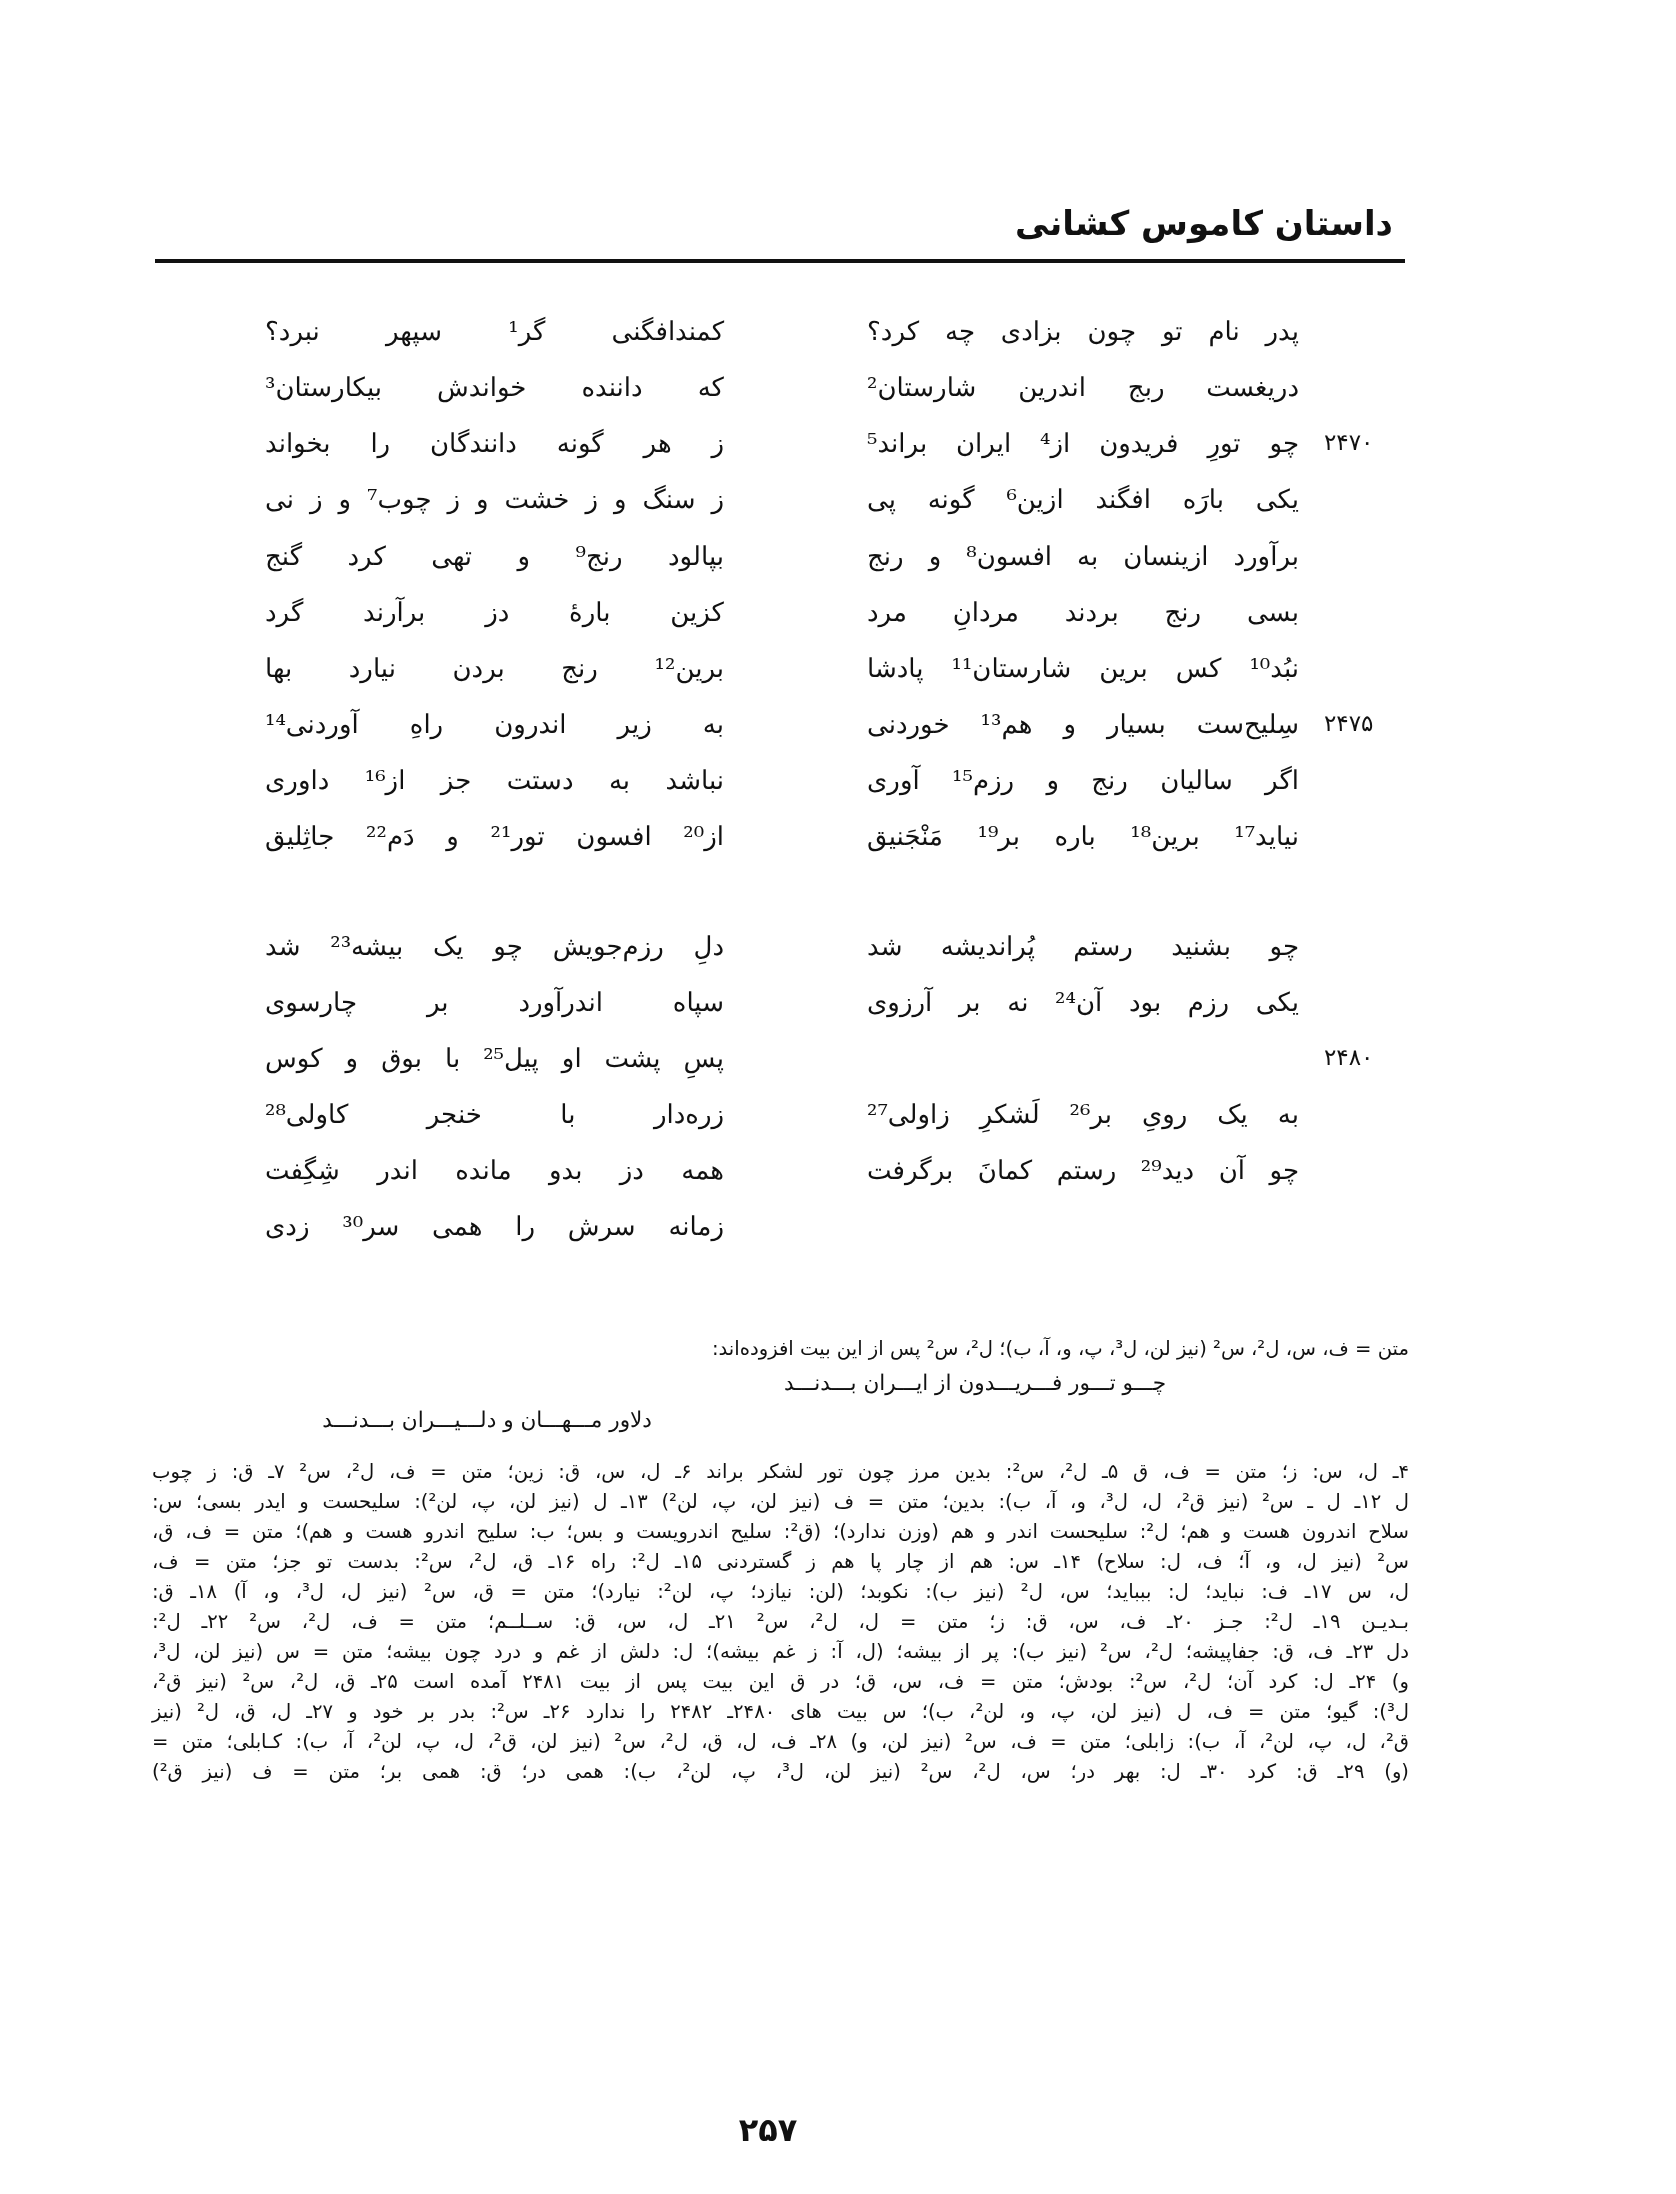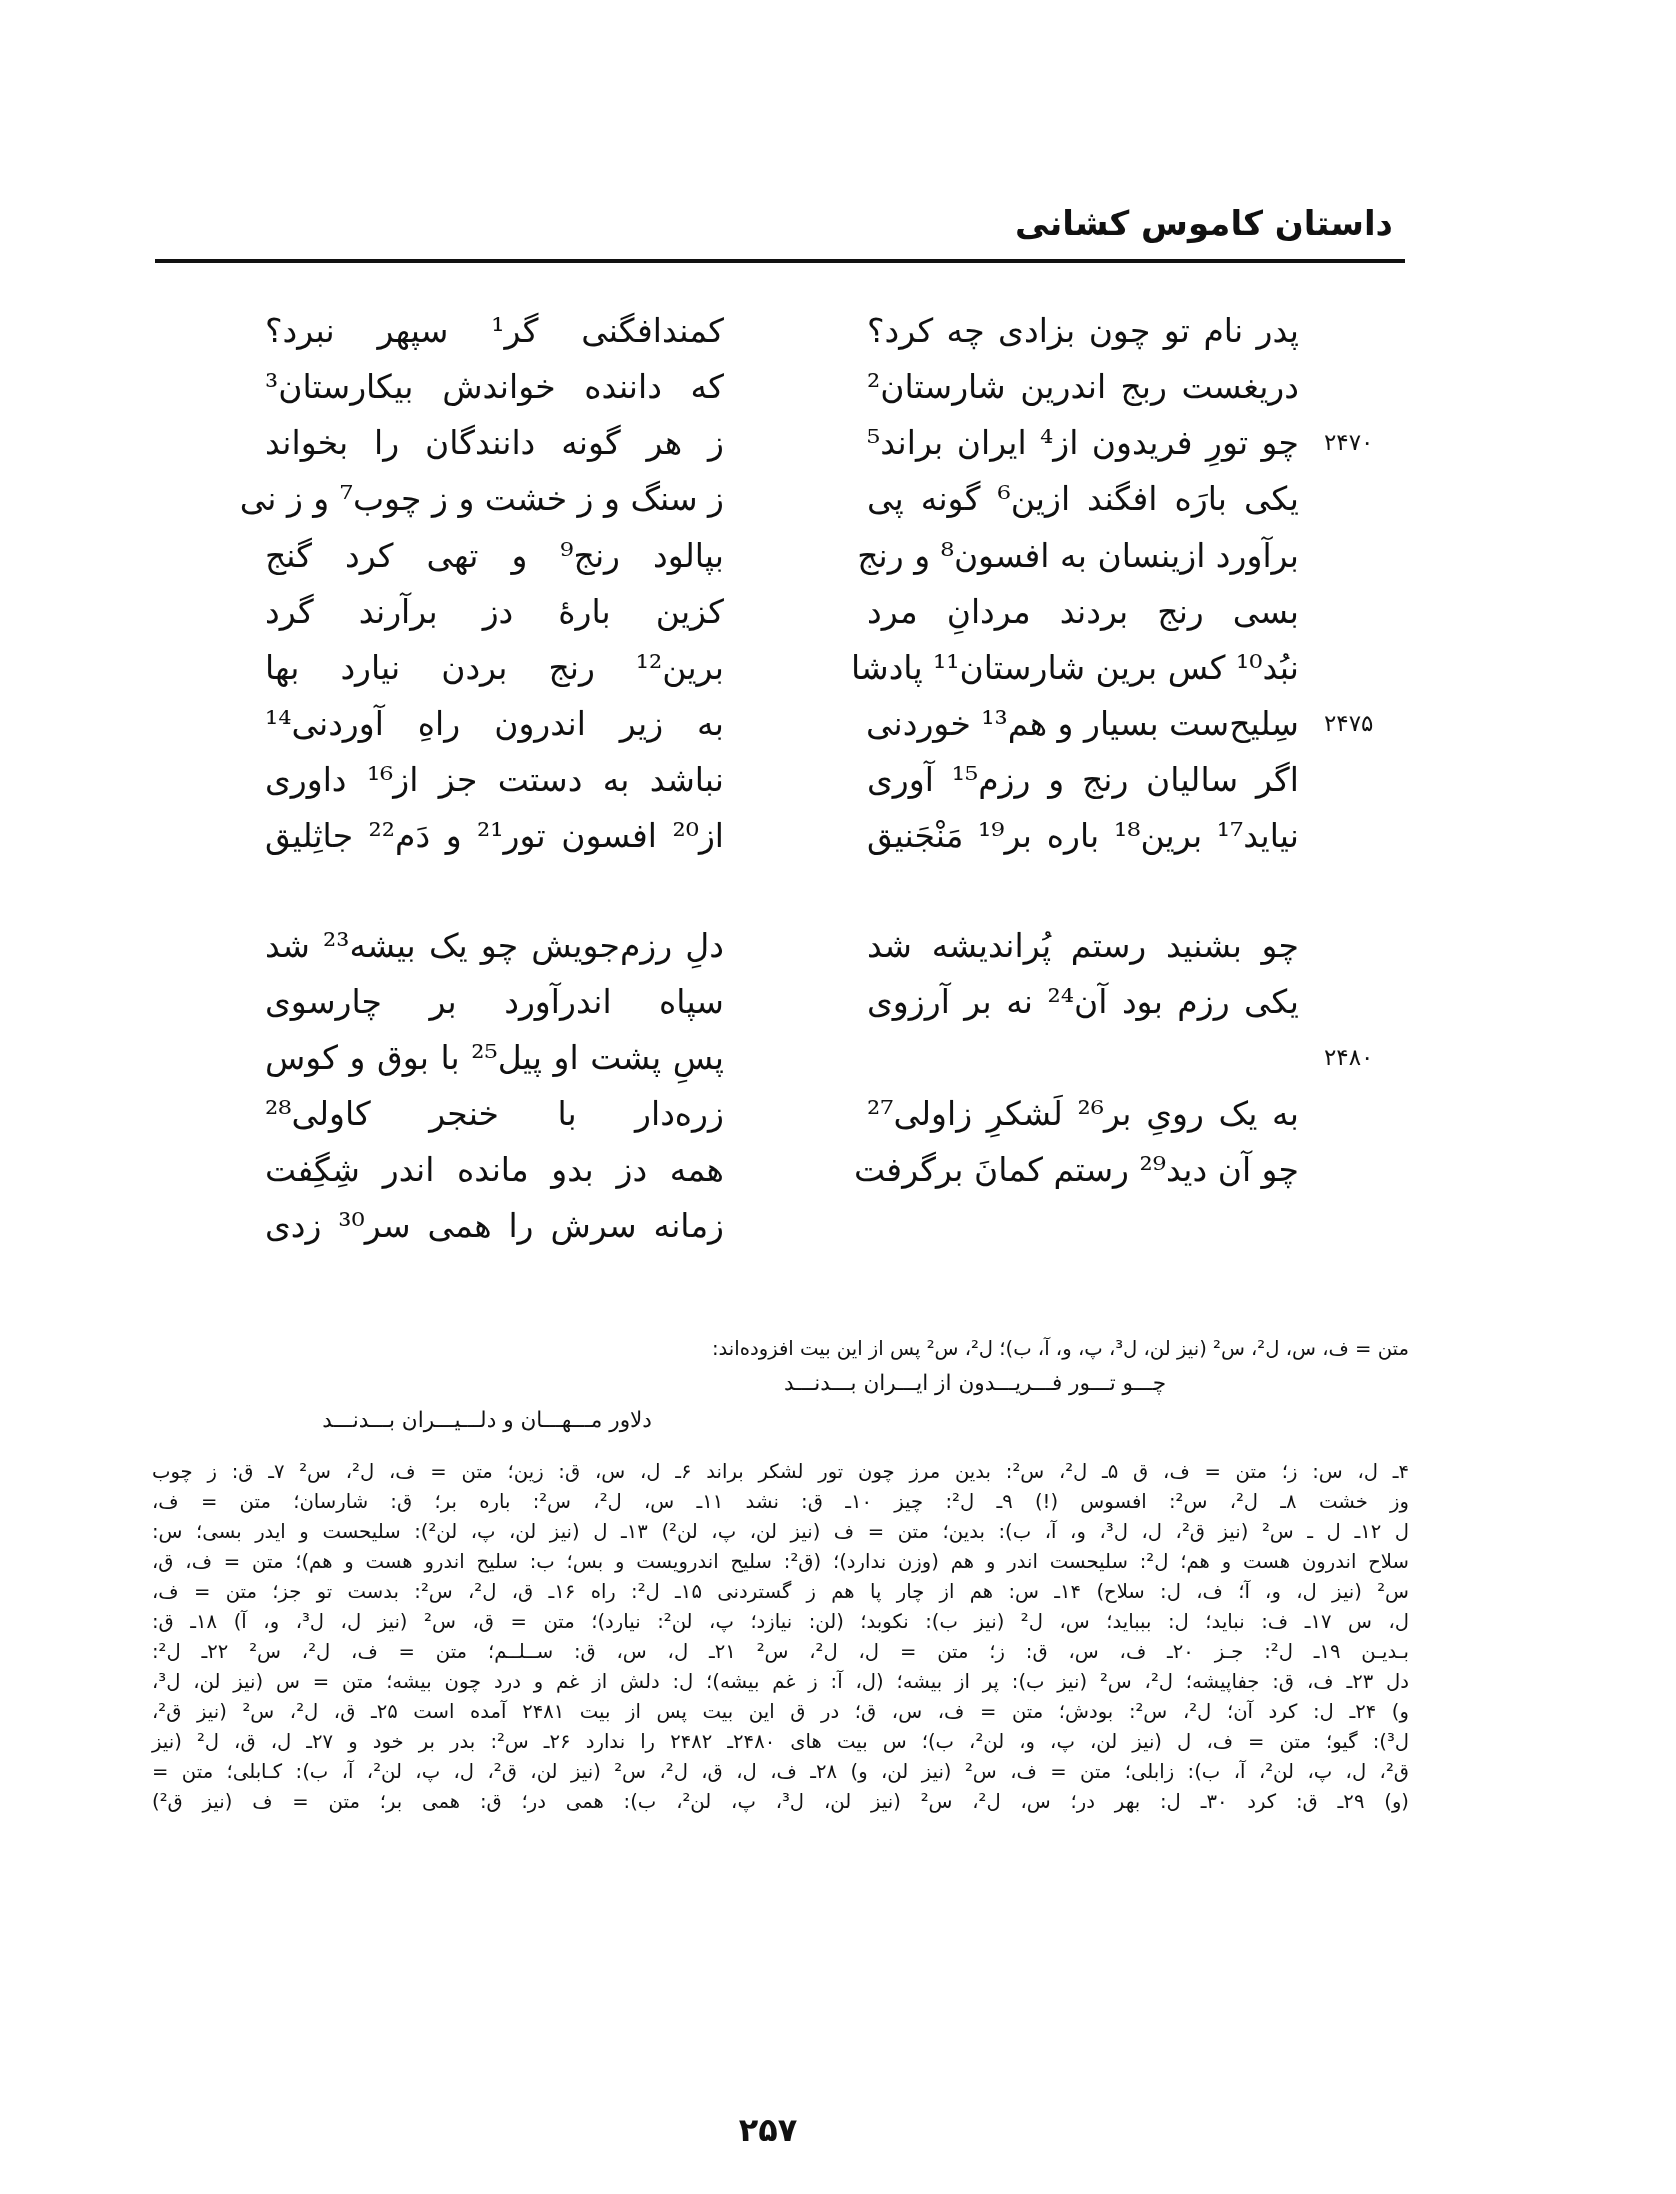--- a/index.html
+++ b/index.html
@@ -5,21 +5,21 @@
   html, body { margin:0; padding:0; background:#ffffff; }
   body { width:1677px; height:2194px; position:relative; overflow:hidden;
          font-family:"DejaVu Sans", sans-serif; color:#111; }
   .page { position:absolute; left:0; top:0; width:1677px; height:2194px; }
   .running-head { position:absolute; top:203px; right:284px; direction:rtl;
          font-family:"DejaVu Sans", sans-serif; font-weight:bold; font-size:34px;margin-left:22px; }
   .head-rule { position:absolute; top:259px; left:155px; width:1250px; height:4px; background:#111; }
   .stanza { position:absolute; left:0; width:1677px; }
   .verse-row { position:absolute; left:0; width:1677px; height:68px; }
   .hemistich { position:absolute; direction:rtl; text-align:justify; text-align-last:justify;
-         font-family:"DejaVu Serif", serif; font-size:33px; line-height:68px; white-space:nowrap; }
+         font-family:"DejaVu Serif", serif; font-size:26px; line-height:68px; white-space:nowrap; }
   .h-right { right:378px; width:432px; }
   .h-left { right:953px; width:459px; }
   .verse-num { position:absolute; left:1324px; width:81px; direction:rtl; text-align:left;
          font-family:Liberation Serif, serif; font-size:23px; line-height:68px; }
   .footnotes { position:absolute; top:1334px; left:152px; width:1257px; direction:rtl;
          font-family:"DejaVu Sans", sans-serif; font-size:19.6px; line-height:30px; }
   .fn-line { white-space:nowrap; text-align:justify; text-align-last:justify; height:30px; }
   .fn-indent { text-align-last:auto; text-align:right; }
   .fn-verse { font-family:"DejaVu Serif", serif; font-size:21.6px; letter-spacing:4px; white-space:nowrap; height:37px; line-height:37px; }
   .fn-verse.v1 { padding-right:243px; }
@@ -119,21 +119,20 @@
       <div class="hemistich h-left">زمانه سرش را همی سر³⁰ زدی</div>
     </div>
   </div>
 
   <div class="footnotes">
     <div class="fn-line fn-indent">متن = ف، س، ل²، س² (نیز لن، ل³، پ، و، آ، ب)؛ ل²، س² پس از این بیت افزوده‌اند:</div>
     <div class="fn-verse v1">چـــو تـــور فـــریـــدون از ایـــران بـــدنـــد</div>
     <div class="fn-verse v2">دلاور مـــهـــان و دلـــیـــران بـــدنـــد</div>
     <div class="fn-gap"></div>
     <div class="fn-line">۴ـ ل، س: ز؛ متن = ف، ق      ۵ـ ل²، س²: بدین مرز چون تور لشکر براند      ۶ـ ل، س، ق: زین؛ متن = ف، ل²، س²      ۷ـ ق: ز چوب</div>
-    <div class="fn-line">وز خشت      ۸ـ ل²، س²: افسوس (!)      ۹ـ ل²: چیز      ۱۰ـ ق: نشد      ۱۱ـ س، ل²، س²: باره بر؛ ق: شارسان؛ متن = ف،</div>
     <div class="fn-line">ل      ۱۲ـ ل ـ س² (نیز ق²، ل، ل³، و، آ، ب): بدین؛ متن = ف (نیز لن، پ، لن²)      ۱۳ـ ل (نیز لن، پ، لن²): سلیحست و ایدر بسی؛ س:</div>
     <div class="fn-line">سلاح اندرون هست و هم؛ ل²: سلیحست اندر و هم (وزن ندارد)؛ (ق²: سلیح اندرویست و بس؛ ب: سلیح اندرو هست و هم)؛ متن = ف، ق،</div>
     <div class="fn-line">س² (نیز ل، و، آ؛ ف، ل: سلاح)      ۱۴ـ س: هم از چار پا هم ز گستردنی      ۱۵ـ ل²: راه      ۱۶ـ ق، ل²، س²: بدست تو جز؛ متن = ف،</div>
     <div class="fn-line">ل، س      ۱۷ـ ف: نباید؛ ل: ببباید؛ س، ل² (نیز ب): نکوبد؛ (لن: نیازد؛ پ، لن²: نیارد)؛ متن = ق، س² (نیز ل، ل³، و، آ)      ۱۸ـ ق:</div>
     <div class="fn-line">بـدیـن      ۱۹ـ ل²: جـز      ۲۰ـ ف، س، ق: ز؛ متن = ل، ل²، س²      ۲۱ـ ل، س، ق: ســلــم؛ متن = ف، ل²، س²      ۲۲ـ ل²:</div>
     <div class="fn-line">دل      ۲۳ـ ف، ق: جفاپیشه؛ ل²، س² (نیز ب): پر از بیشه؛ (ل، آ: ز غم بیشه)؛ ل: دلش از غم و درد چون بیشه؛ متن = س (نیز لن، ل³،</div>
     <div class="fn-line">و)      ۲۴ـ ل: کرد آن؛ ل²، س²: بودش؛ متن = ف، س، ق؛ در ق این بیت پس از بیت ۲۴۸۱ آمده است      ۲۵ـ ق، ل²، س² (نیز ق²،</div>
     <div class="fn-line">ل³): گیو؛ متن = ف، ل (نیز لن، پ، و، لن²، ب)؛ س بیت های ۲۴۸۰ـ ۲۴۸۲ را ندارد      ۲۶ـ س²: بدر بر خود و      ۲۷ـ ل، ق، ل² (نیز</div>
     <div class="fn-line">ق²، ل، پ، لن²، آ، ب): زابلی؛ متن = ف، س² (نیز لن، و)      ۲۸ـ ف، ل، ق، ل²، س² (نیز لن، ق²، ل، پ، لن²، آ، ب): کـابلی؛ متن =</div>
     <div class="fn-line">(و)      ۲۹ـ ق: کرد      ۳۰ـ ل: بهر در؛ س، ل²، س² (نیز لن، ل³، پ، لن²، ب): همی در؛ ق: همی بر؛ متن = ف (نیز ق²)</div>

